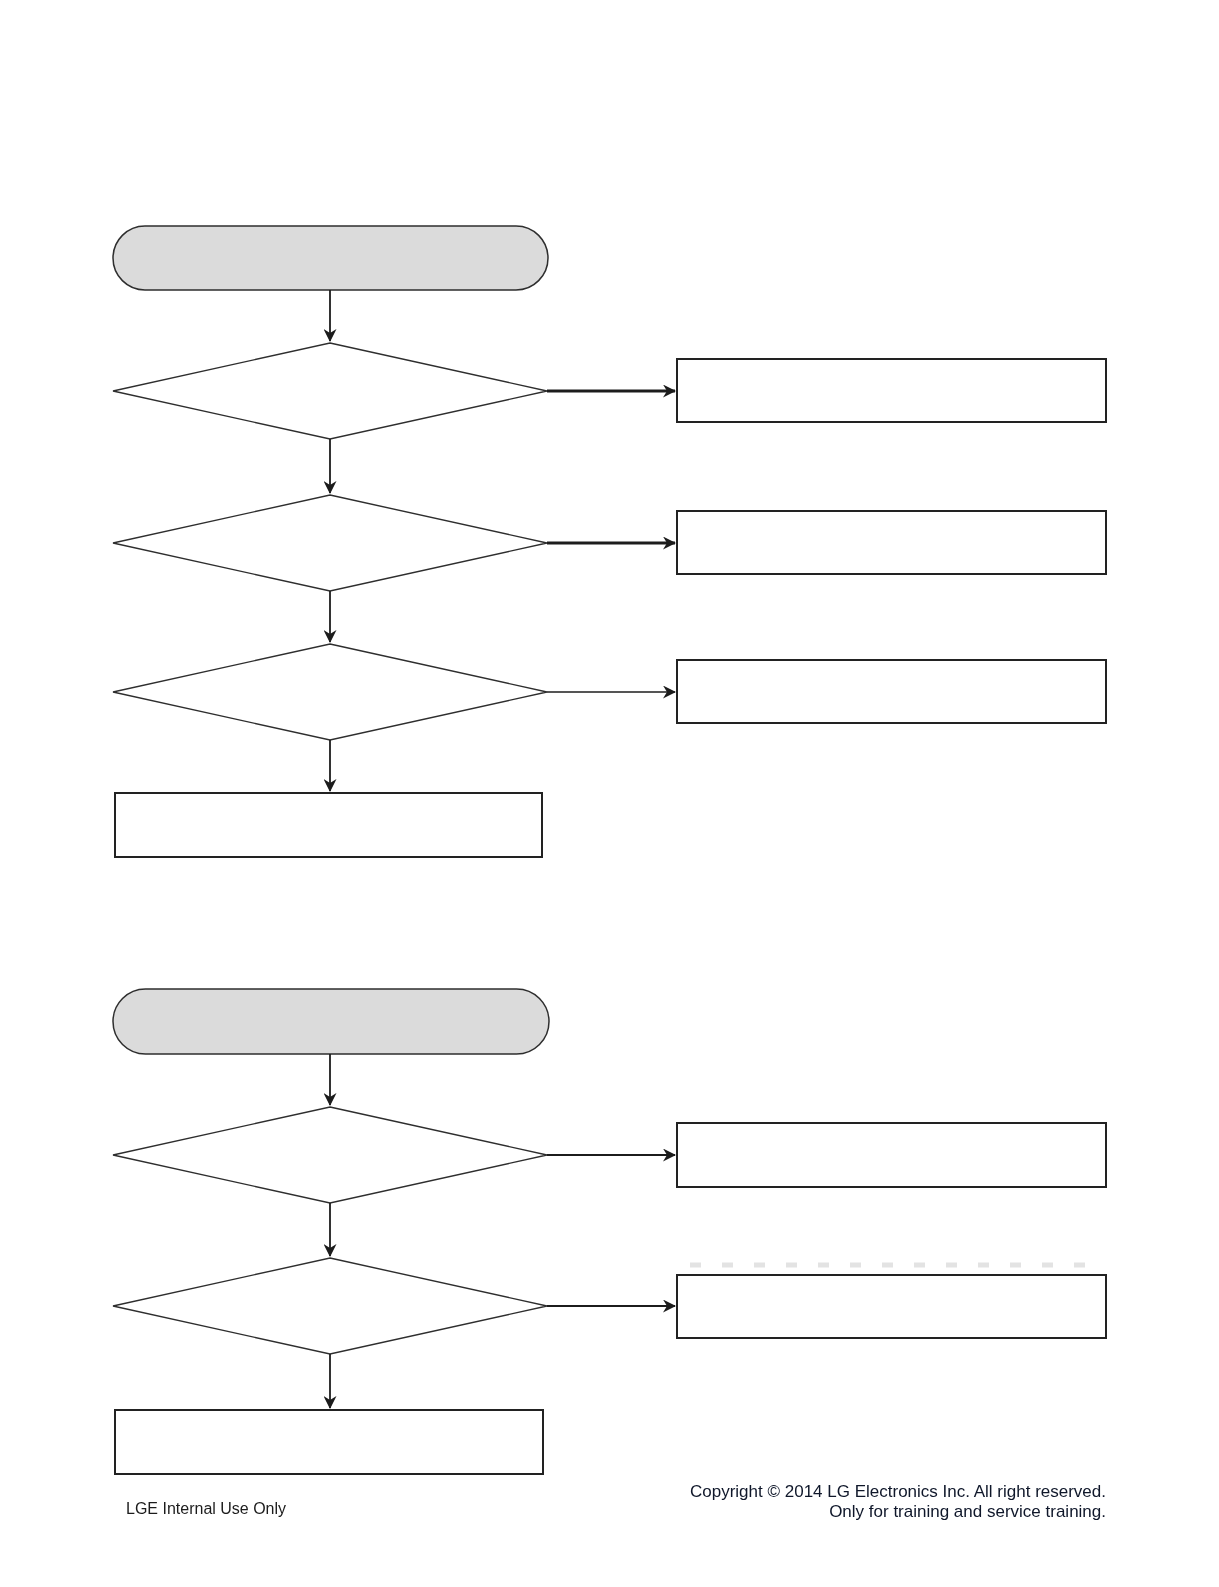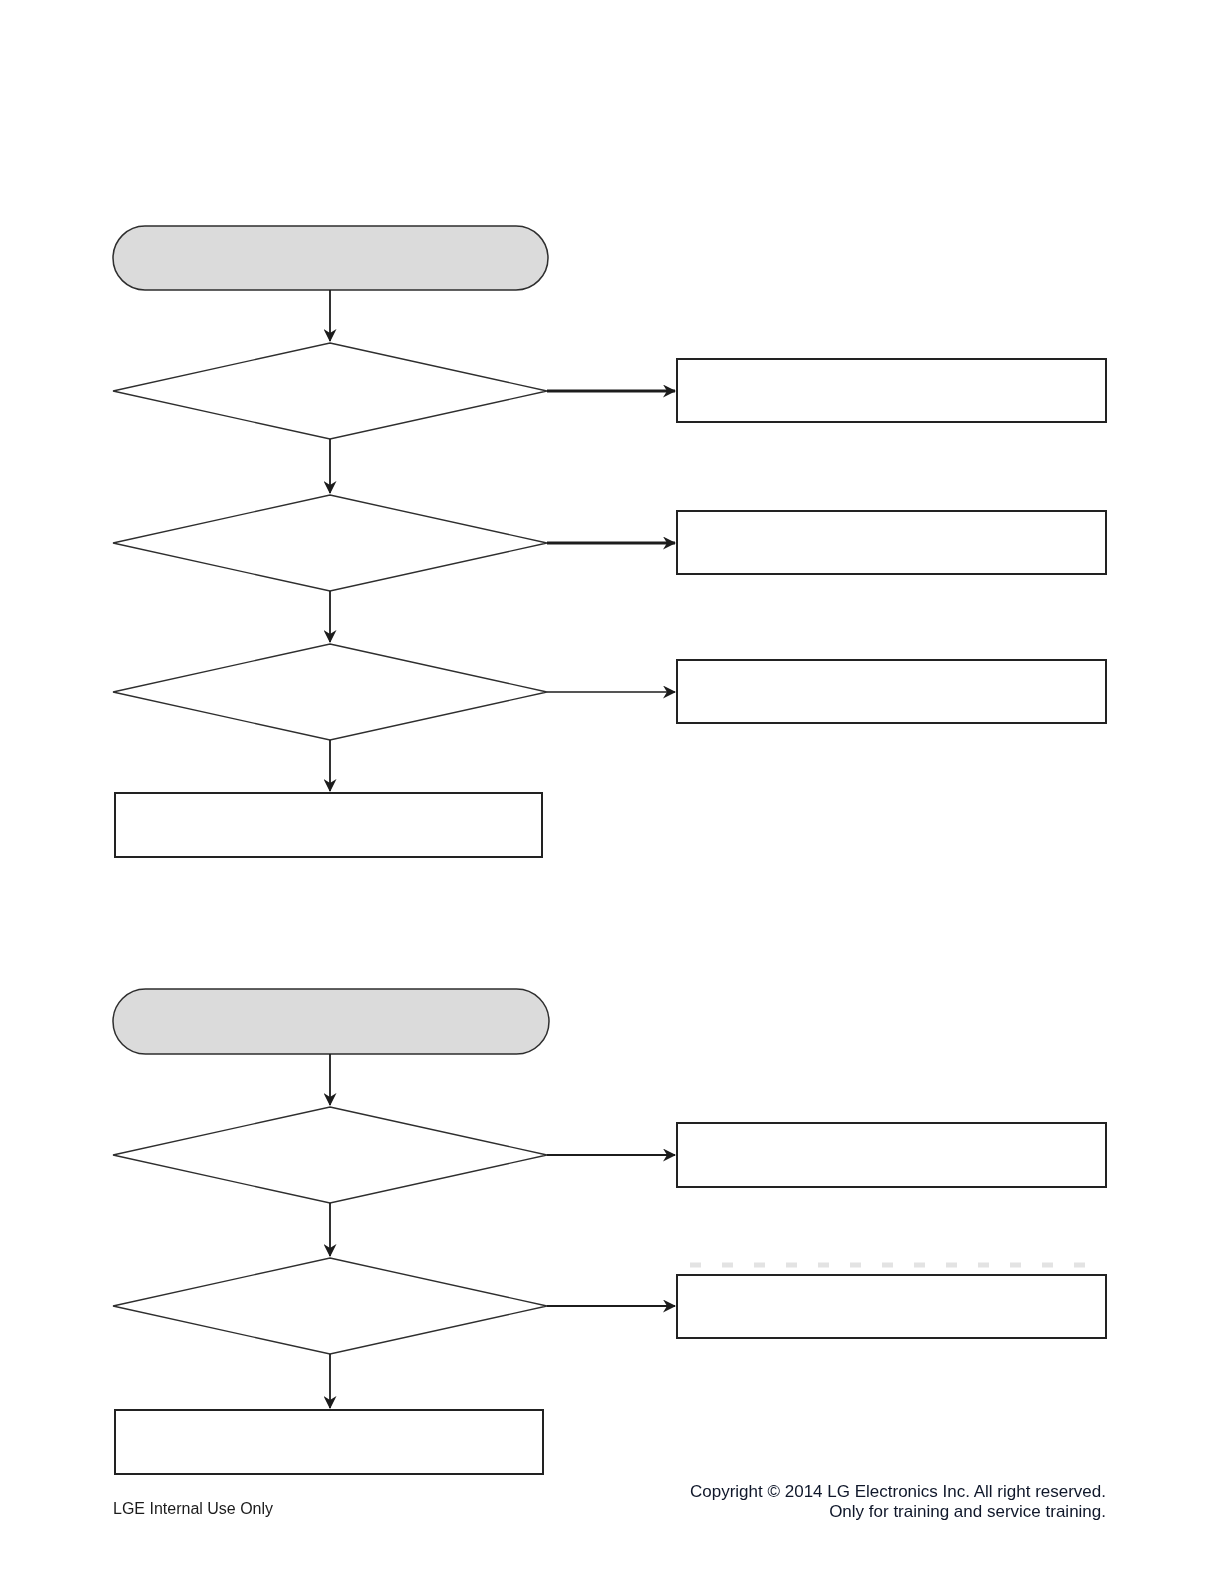--- a/index.html
+++ b/index.html
@@ -18,21 +18,21 @@
   .flowchart-svg {
     position: absolute;
     left: 0;
     top: 0;
     width: 1219px;
     height: 1587px;
     display: block;
   }
   .footer-left {
     position: absolute;
-    left: 113px;
+    left: 126px;
     top: 1499px;
     font-size: 16px;
     line-height: 20px;
     color: #1c1c1c;
     white-space: nowrap;
   }
   .footer-right {
     position: absolute;
     right: 113px;
     top: 1482px;

